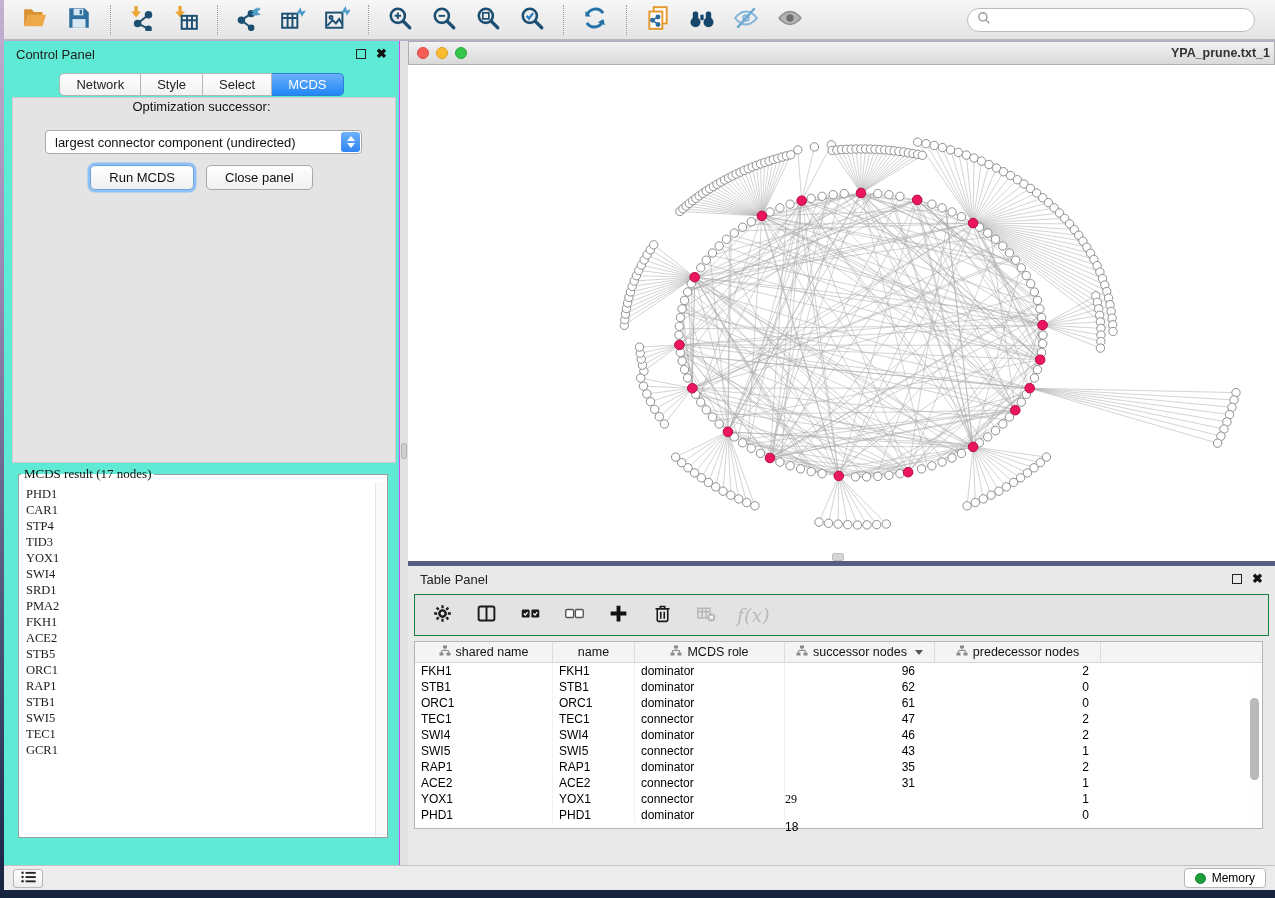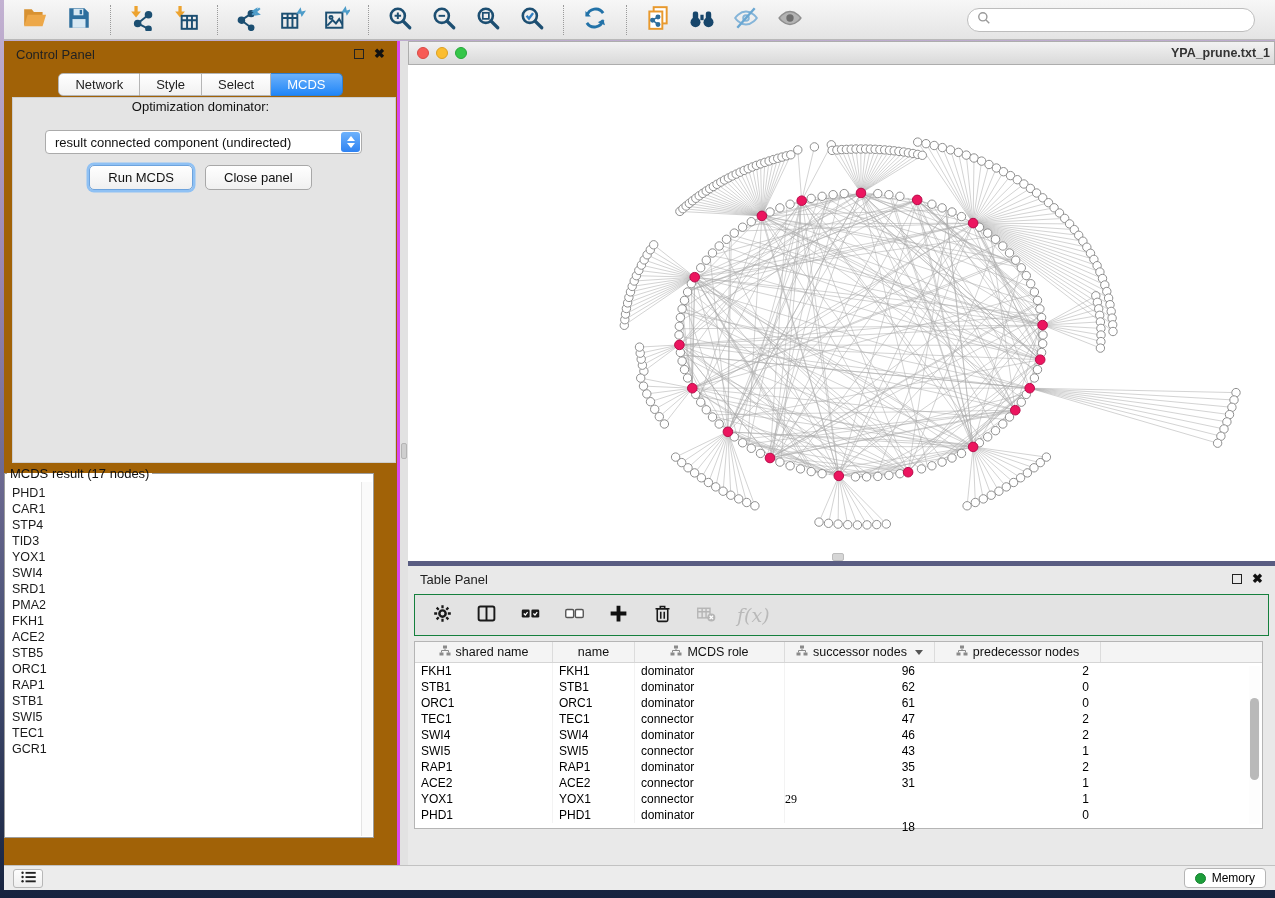--- a/index.html
+++ b/index.html
@@ -22,21 +22,21 @@
 
   
   .panel-title-row { height:26px; display:flex; align-items:center; padding:0 12px; }
   .panel-title { font-size:13px; color:#222; }
   .win-ctrls { margin-left:auto; display:flex; align-items:center; gap:10px; }
   .float-ico { width:10px; height:10px; border:1.6px solid #222; display:inline-block; }
   .close-ico { font-size:13px; font-weight:bold; color:#111; line-height:10px; }
 
   
   .control-panel { position:absolute; left:4px; top:41px; width:396px; height:824px;
-    background:#a16207; border-right:3px solid #d946ef; }
+    background:#5eead4; border-right:1px solid #d946ef; }
   .tabs-row { display:flex; justify-content:center; margin-top:6px; }
   .tabgrp { display:flex; }
   .tabgrp .tab { height:23px; padding:0 16px; display:flex; align-items:center; justify-content:center;
     background:linear-gradient(#ffffff,#f1f1f1); border:1px solid #b5b5b5; border-left:none;
     font-size:13px; color:#222; cursor:pointer; }
   .tabgrp .tab:first-child { border-left:1px solid #b5b5b5; border-radius:5px 0 0 5px; }
   .tabgrp .tab:last-child { border-radius:0 5px 5px 0; }
   .tabgrp .tab.active { background:linear-gradient(#6cb1fb,#2186f7); color:#fff; border-color:#2e7fd4; }
   .inner-panel { position:absolute; left:8px; top:56px; width:384px; height:366px;
     background:#e4e4e4; border:1px solid #cdcdcd; }
@@ -46,22 +46,22 @@
   .dropdown .dd-text { flex:1; padding-left:9px; font-size:13px; color:#111; white-space:nowrap; overflow:hidden; }
   .dd-stepper { width:19px; height:20px; margin-right:1px; border-radius:3px;
     background:linear-gradient(#6db2fc,#2e82f2); display:flex; flex-direction:column;
     align-items:center; justify-content:center; gap:2px; }
   .dd-up { width:0; height:0; border-left:4px solid transparent; border-right:4px solid transparent; border-bottom:5px solid #fff; }
   .dd-dn { width:0; height:0; border-left:4px solid transparent; border-right:4px solid transparent; border-top:5px solid #fff; }
   .btn-row { position:absolute; left:0; right:0; top:124px; display:flex; justify-content:center; gap:12px; }
   .pbtn { height:25px; padding:0 18px; background:linear-gradient(#ffffff,#f0f0f0); border:1px solid #a8a8a8;
     border-radius:5px; font-size:13px; color:#111; cursor:pointer; }
   .pbtn.focus { box-shadow:0 0 0 2.5px #8fc1f4; border-color:#6da3dd; }
-  fieldset.mcds-result { position:absolute; left:0; top:425px; width:370px; height:372px;
-    background:#fff; border:1px solid #9d9d9d; }
+  fieldset.mcds-result { position:absolute; left:14px; top:425px; width:370px; height:372px;
+    background:#fff; border:1px solid #9d9d9d;font-family:Liberation Serif, serif; }
   fieldset.mcds-result legend { font-size:13px; color:#111; padding:0 3px; margin-left:2px; }
   .result-list { position:absolute; left:2px; top:2px; bottom:2px; right:12px; overflow:hidden;
     font-size:12.5px; line-height:16px; padding:2px 0 0 5px; }
   .result-scroll { position:absolute; right:1px; top:1px; bottom:1px; width:11px; background:#fafafa; border-left:1px solid #e4e4e4; }
 
   
   .vsplit { position:absolute; left:400px; top:41px; width:8px; height:824px; background:#e2e2e2; }
   .vsplit .grab { position:absolute; left:1px; top:402px; width:6px; height:16px; background:#cfcfcf;
     border:1px solid #b5b5b5; border-radius:2px; }
   .hsplit-grab { position:absolute; left:832px; top:553px; width:12px; height:8px; background:#d6d6d6;
@@ -269,23 +269,23 @@
   </div>
   <div class="tabs-row">
       <div class="tabgrp" id="control-tabs">
         <div class="tab">Network</div>
         <div class="tab">Style</div>
         <div class="tab">Select</div>
         <div class="tab active">MCDS</div>
       </div>
     </div>
   <div class="inner-panel"></div>
-  <div class="crit-label">Optimization dominator:</div>
+  <div class="crit-label">Optimization successor:</div>
   <div class="dropdown">
-    <span class="dd-text">result connected component (undirected)</span>
+    <span class="dd-text">largest connector component (undirected)</span>
     <span class="dd-stepper">
         <span class="dd-up"></span>
         <span class="dd-dn"></span>
       </span>
   </div>
   <div class="btn-row">
     <button class="pbtn focus">Run MCDS</button>
     <button class="pbtn">Close panel</button>
   </div>
   <fieldset class="mcds-result">
@@ -775,21 +775,21 @@
           <div class="td" style="width: 138px; text-align: left; padding: 0px 0px 0px 6px; border-right: 1px solid rgb(243, 243, 243);">YOX1</div>
           <div class="td" style="width: 82px; text-align: left; padding: 0px 0px 0px 6px; border-right: 1px solid rgb(243, 243, 243);">YOX1</div>
           <div class="td" style="width: 150px; text-align: left; padding: 0px 0px 0px 6px; border-right: 1px solid rgb(243, 243, 243);">connector</div>
           <div class="td" style="width: 150px; text-align: left; padding: 0px 20px 0px 0px; font-family: Liberation Serif, serif;">29</div>
           <div class="td" style="width: 166px; text-align: right; padding: 0px 12px 0px 0px;">1</div>
         </div>
         <div class="tr">
           <div class="td" style="width: 138px; text-align: left; padding: 0px 0px 0px 6px; border-right: 1px solid rgb(243, 243, 243);">PHD1</div>
           <div class="td" style="width: 82px; text-align: left; padding: 0px 0px 0px 6px; border-right: 1px solid rgb(243, 243, 243);">PHD1</div>
           <div class="td" style="width: 150px; text-align: left; padding: 0px 0px 0px 6px; border-right: 1px solid rgb(243, 243, 243);">dominator</div>
-          <div class="td" style="width: 150px; text-align: right; padding: 0px 20px 0px 0px; margin-top: 24px;">18</div>
+          <div class="td" style="width: 150px; text-align: left; padding: 0px 20px 0px 0px; margin-top: 24px;">18</div>
           <div class="td" style="width: 166px; text-align: right; padding: 0px 12px 0px 0px;">0</div>
         </div>
       </div>
     <div class="tscroll">
         <div class="thumb"></div>
       </div>
   </div>
 </div>
 
 <div class="statusbar">

